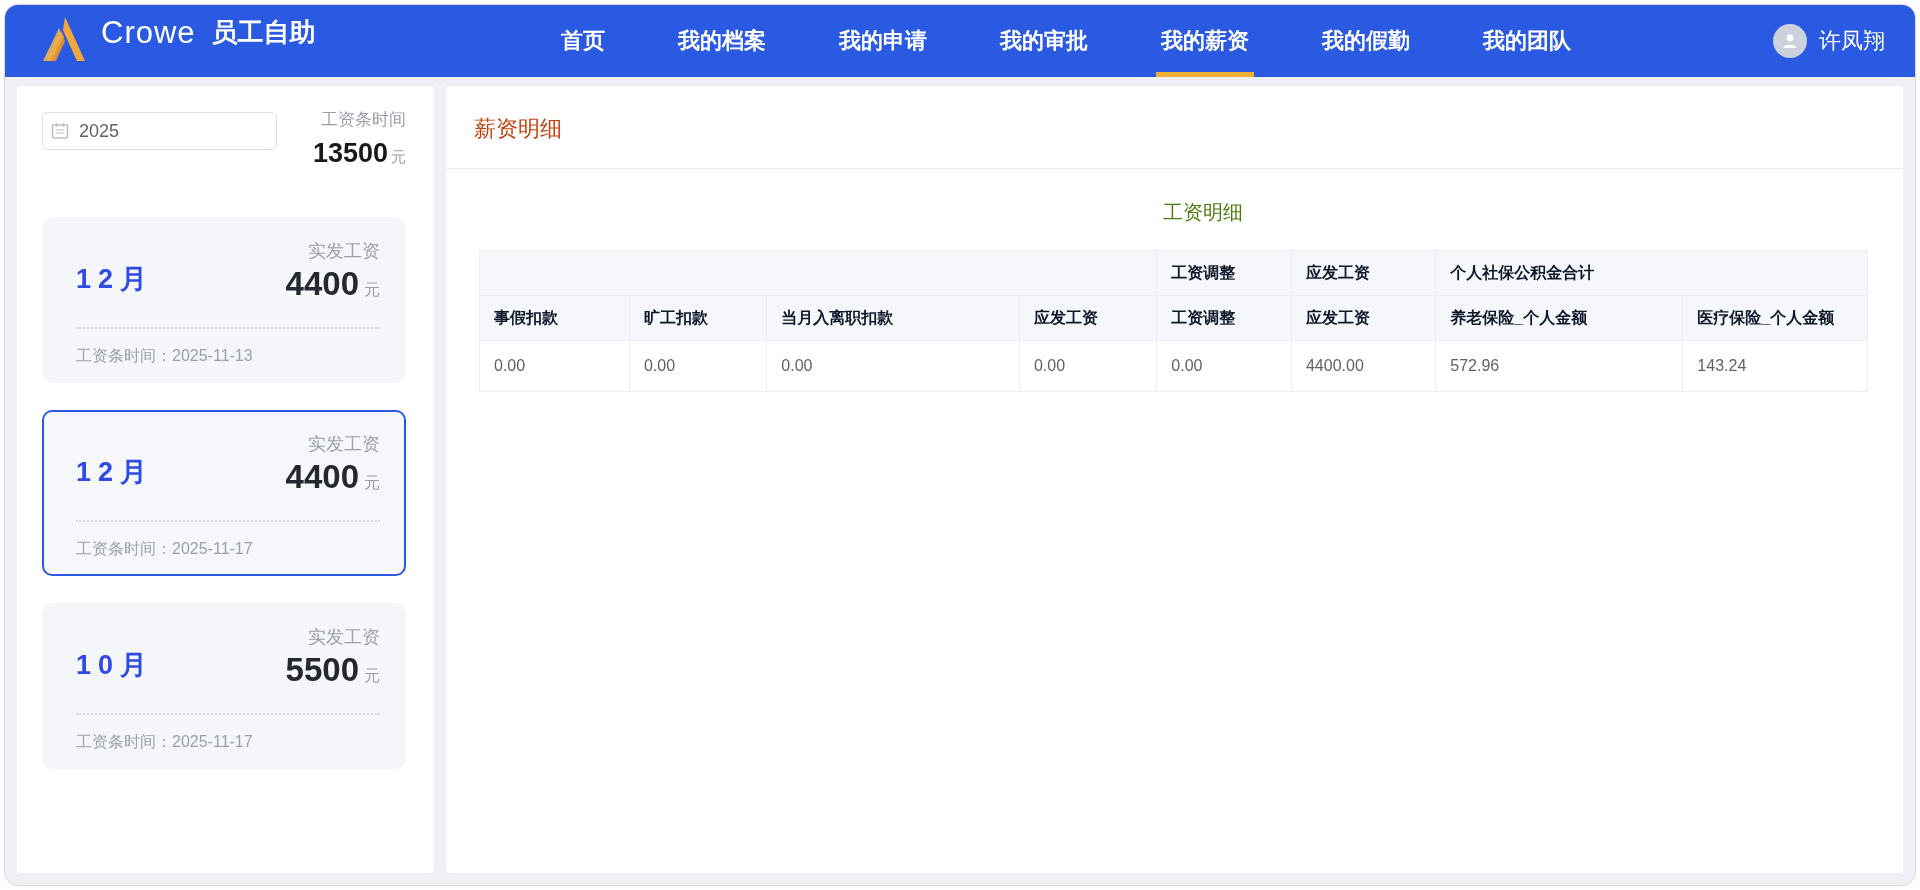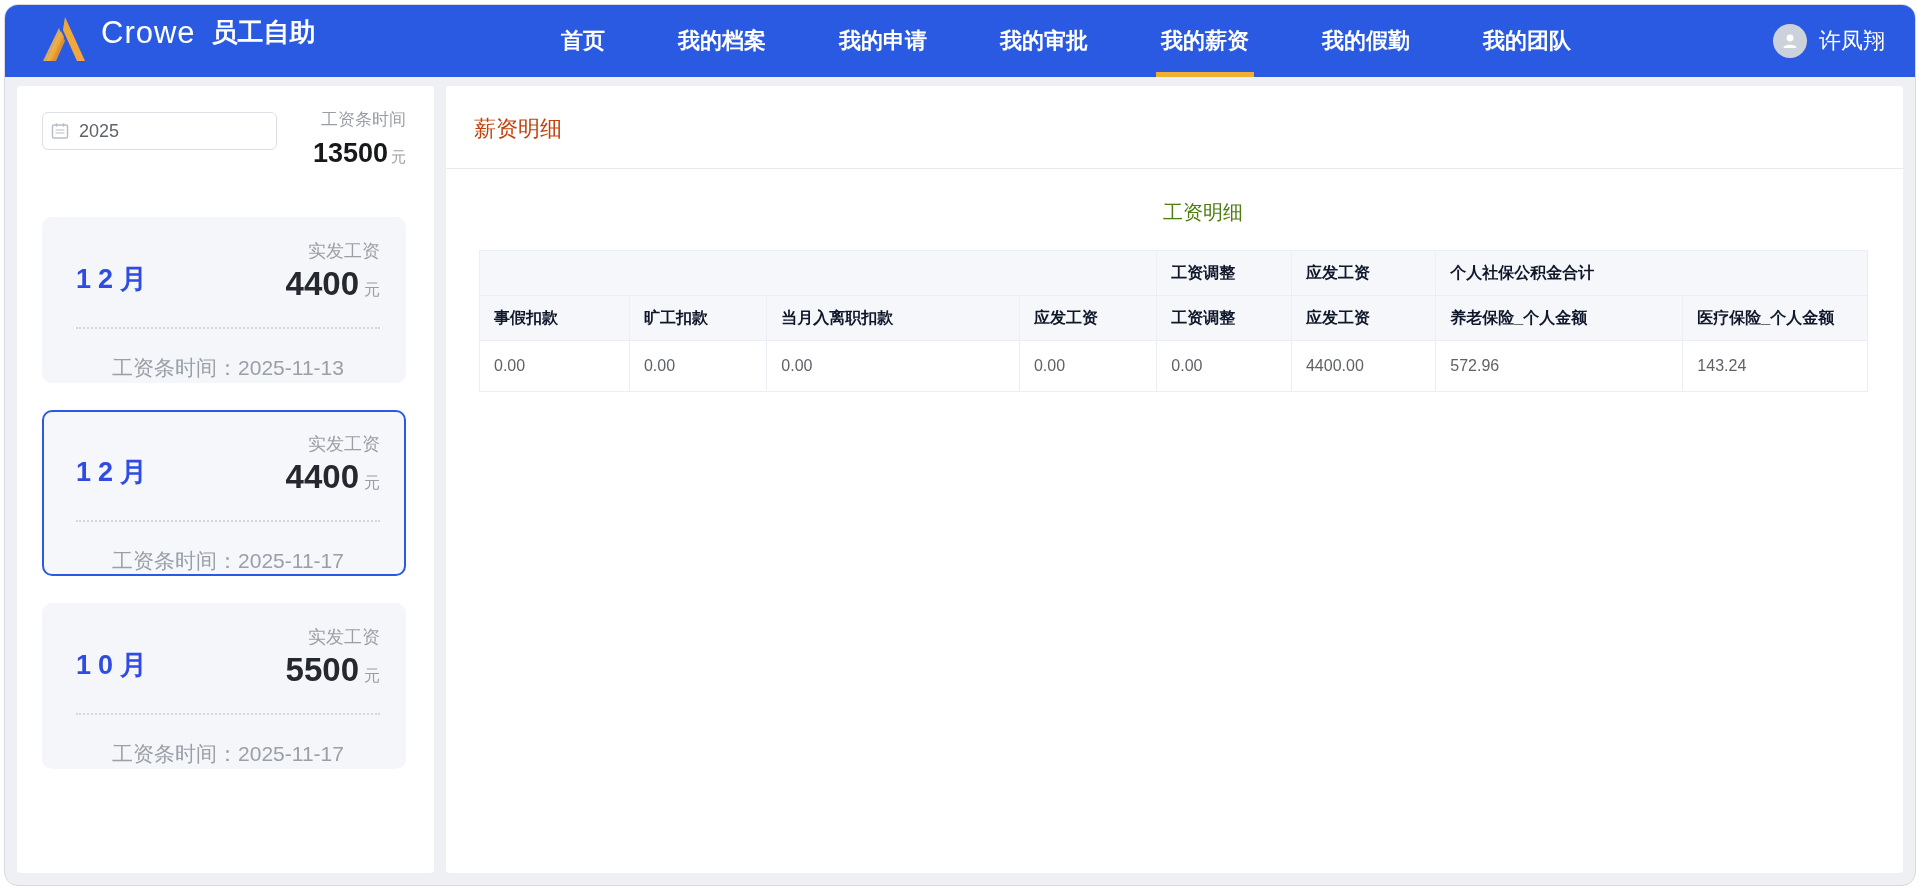--- a/index.html
+++ b/index.html
@@ -64,21 +64,21 @@
     padding:20px 24px 16px 32px; cursor:pointer; height:166px;
   }
   .payslip-card.selected { border-color:#2b5ae2; background:#f5f7fb; }
   .card-top { display:flex; justify-content:space-between; align-items:flex-start; }
   .card-month { color:#2f4be4; font-size:27px; font-weight:700; letter-spacing:7px; margin-top:22px; }
   .card-right { text-align:right; }
   .card-net-label { color:#9a9ea6; font-size:18px; }
   .card-amount { color:#25282e; font-size:33px; font-weight:700; line-height:42px; }
   .card-unit { color:#9a9ea6; font-size:16px; font-weight:400; margin-left:5px; }
   .card-divider { border:none; border-top:2px dotted #d4d7dd; margin-top:16px; }
-  .card-date { text-align:center; color:#9aa0a8; font-size:21px; margin-top:25px; }
+  .card-date { text-align:left; color:#9aa0a8; font-size:16px; margin-top:17px; }
 
   
   .page-title { color:#c2410c; font-size:22px; padding:28px 0 0 28px; }
   .title-divider { border:none; border-top:1px solid #e8eaef; margin-top:24px; }
   .section-title { color:#4d7c0f; font-size:20px; margin:30px 0 0 57px;text-align:center; }
 
   .salary-table {
     width:calc(100% - 68px); margin:24px 35px 0 33px;
     border-collapse:collapse; table-layout:fixed; font-size:16px;
   }

